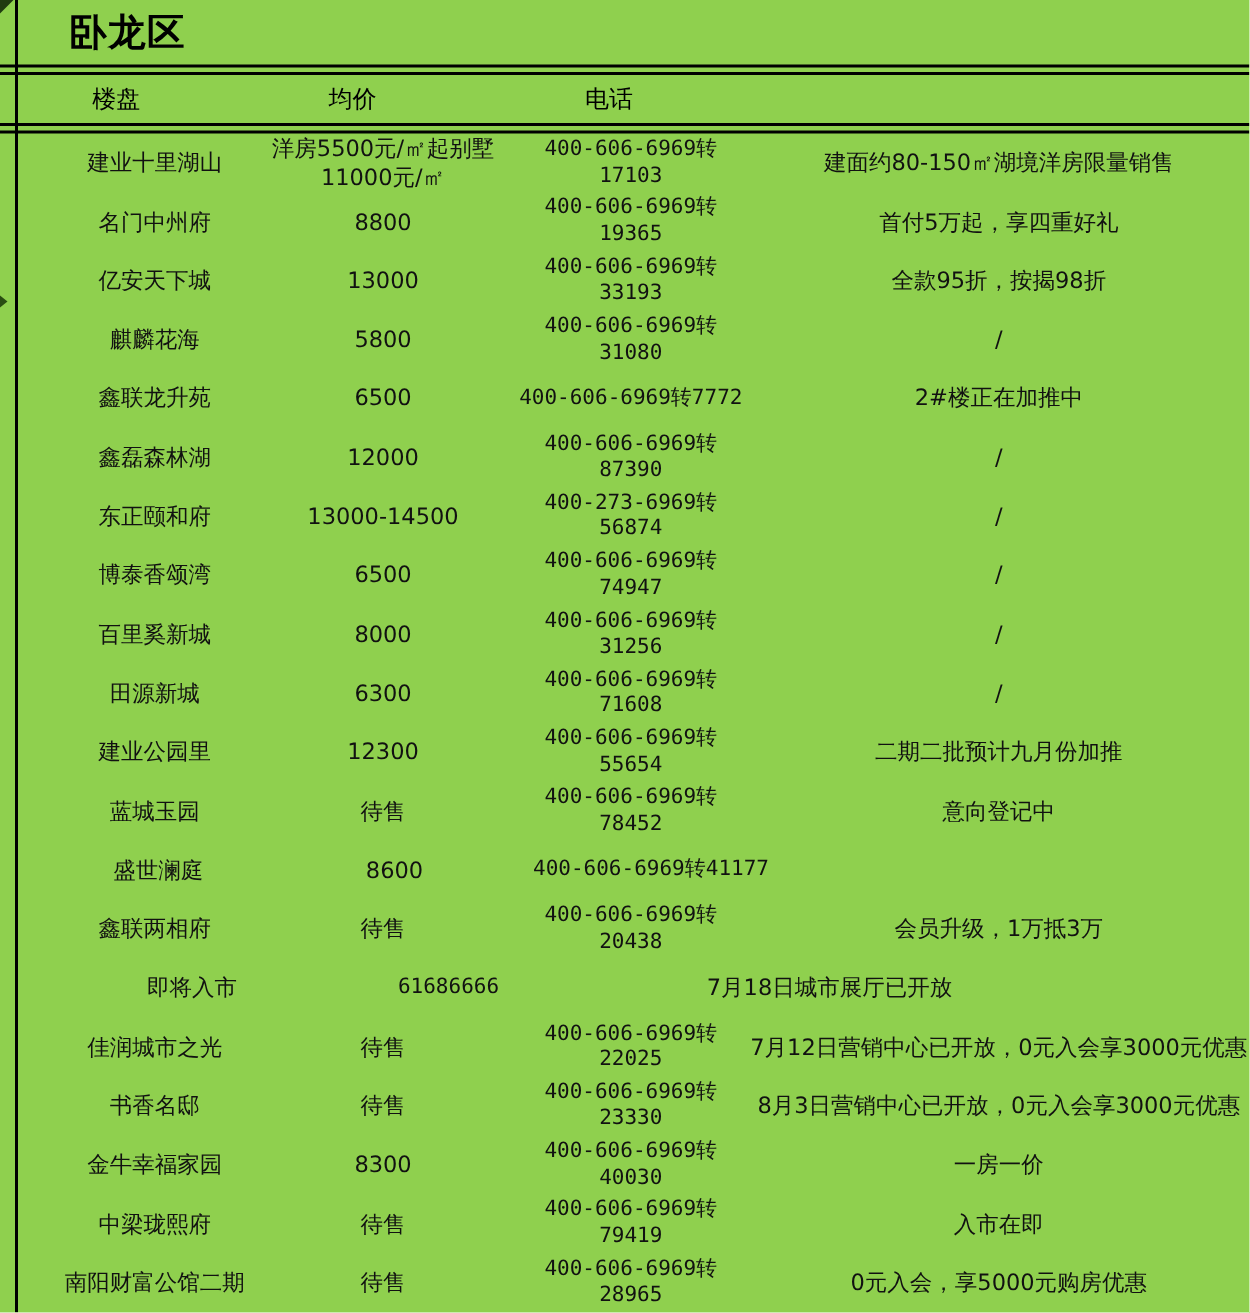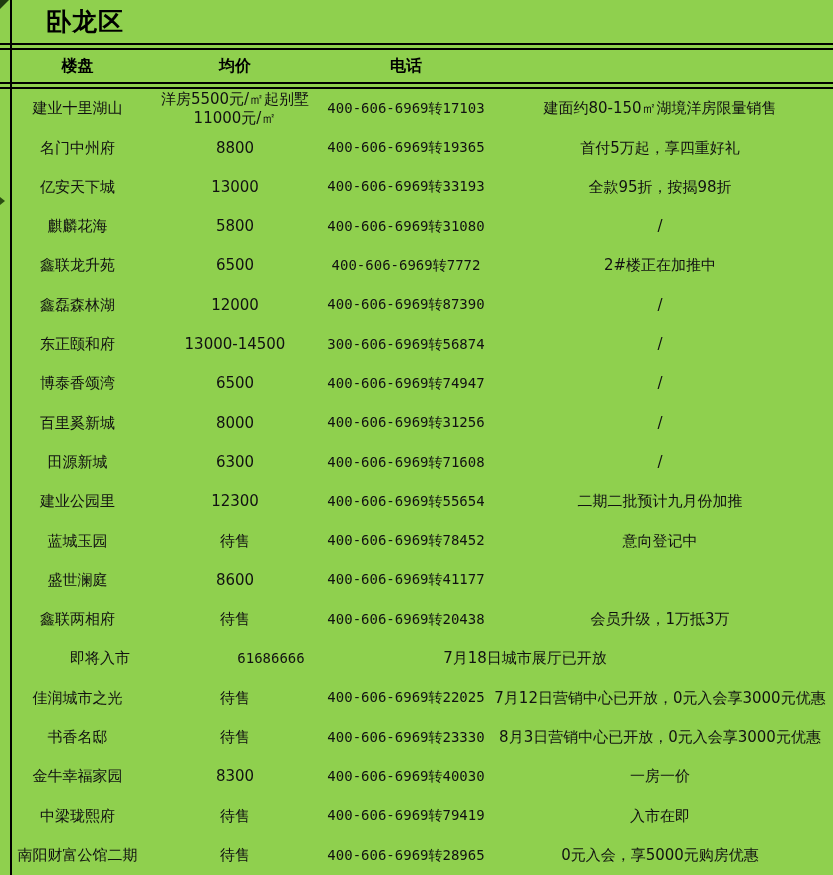--- a/index.html
+++ b/index.html
@@ -35,28 +35,28 @@
   }
   .dline{
     height:7px;box-sizing:border-box;
     border-top:2px solid #000000;border-bottom:2px solid #000000;
   }
   .hrow{
     height:32px;display:flex;align-items:center;
     padding-left:10px;box-sizing:border-box;
   }
   .hcell{
-    font-size:16px;font-weight:bold;text-align:center;color:#000000;
+    font-size:16px;font-weight:normal;text-align:center;color:#000000;
   }
   .tbody{
     height:786px;display:flex;flex-direction:column;
   }
   .trow{
     flex:1;display:flex;align-items:center;
-    padding-left:10px;box-sizing:border-box;
+    padding-left:10px;box-sizing:border-box;margin-left:28px;
   }
   .cell{
     text-align:center;font-size:15px;line-height:1.25;
     display:flex;align-items:center;justify-content:center;
     height:100%;box-sizing:border-box;
   }
   .c1{width:135px;}
   .c2{width:180px;white-space:pre-line;}
   .c3{width:162px;font-size:14px;font-family:"DejaVu Sans Mono","Liberation Mono",monospace;}
   .c4{width:346px;}
@@ -127,21 +127,21 @@
   <div class="trow">
     <div class="cell c1">鑫磊森林湖</div>
     <div class="cell c2">12000</div>
     <div class="cell c3">400-606-6969转87390</div>
     <div class="cell c4">/</div>
   </div>
 
   <div class="trow">
     <div class="cell c1">东正颐和府</div>
     <div class="cell c2">13000-14500</div>
-    <div class="cell c3">300-606-6969转56874</div>
+    <div class="cell c3">400-273-6969转56874</div>
     <div class="cell c4">/</div>
   </div>
 
   <div class="trow">
     <div class="cell c1">博泰香颂湾</div>
     <div class="cell c2">6500</div>
     <div class="cell c3">400-606-6969转74947</div>
     <div class="cell c4">/</div>
   </div>
 

